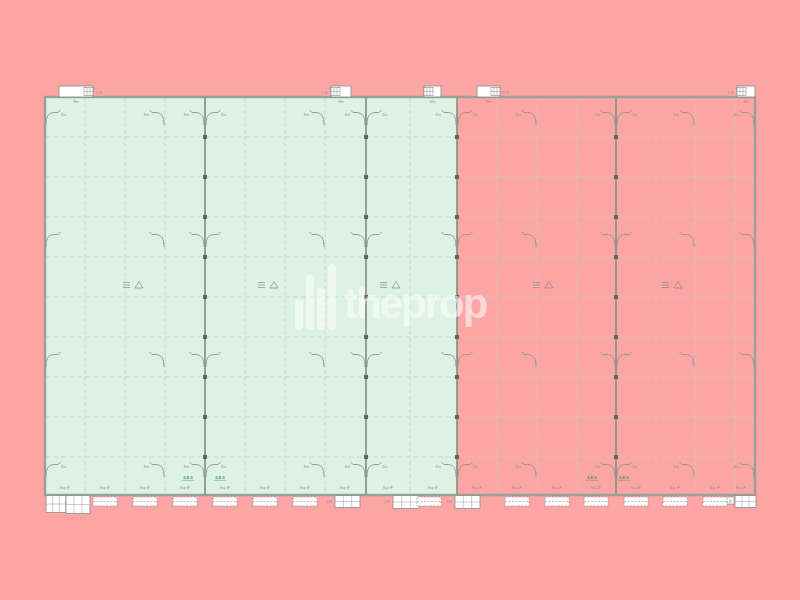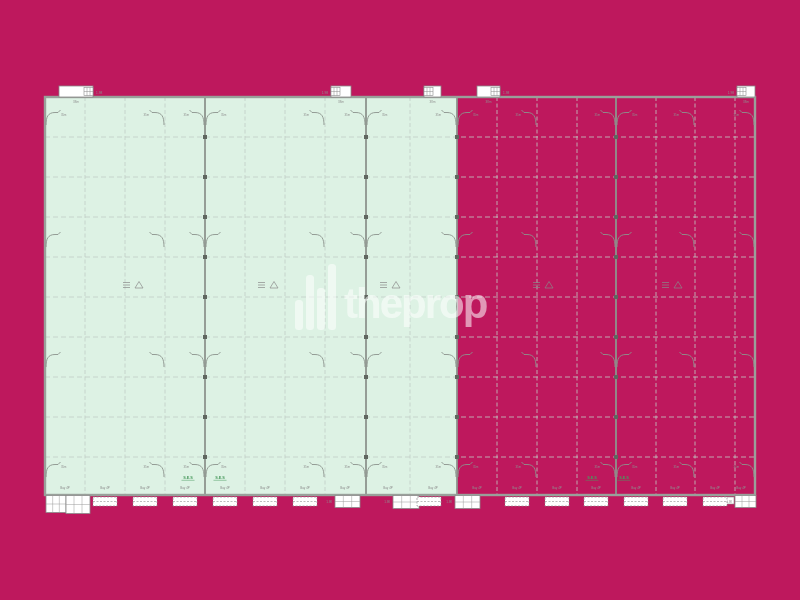--- a/index.html
+++ b/index.html
@@ -1,16 +1,16 @@
 <!DOCTYPE html>
 <html><head>
 <meta charset="utf-8">
 <style>
   html,body{margin:0;padding:0;background:#ffffff;}
-  .page{position:relative;width:800px;height:600px;background:#be185d;overflow:hidden;
+  .page{position:relative;width:800px;height:600px;background:#fca5a5;overflow:hidden;
         font-family:"Liberation Sans", sans-serif;}
   svg{position:absolute;left:0;top:0;}
   .wm-text{font-family:"Liberation Sans", sans-serif;font-weight:bold;font-size:42px;
            fill:#ffffff;letter-spacing:-2px;}
   text{font-family:"Liberation Sans", sans-serif;}
 </style>
 </head>
 <body>
 
 <div class="page">

